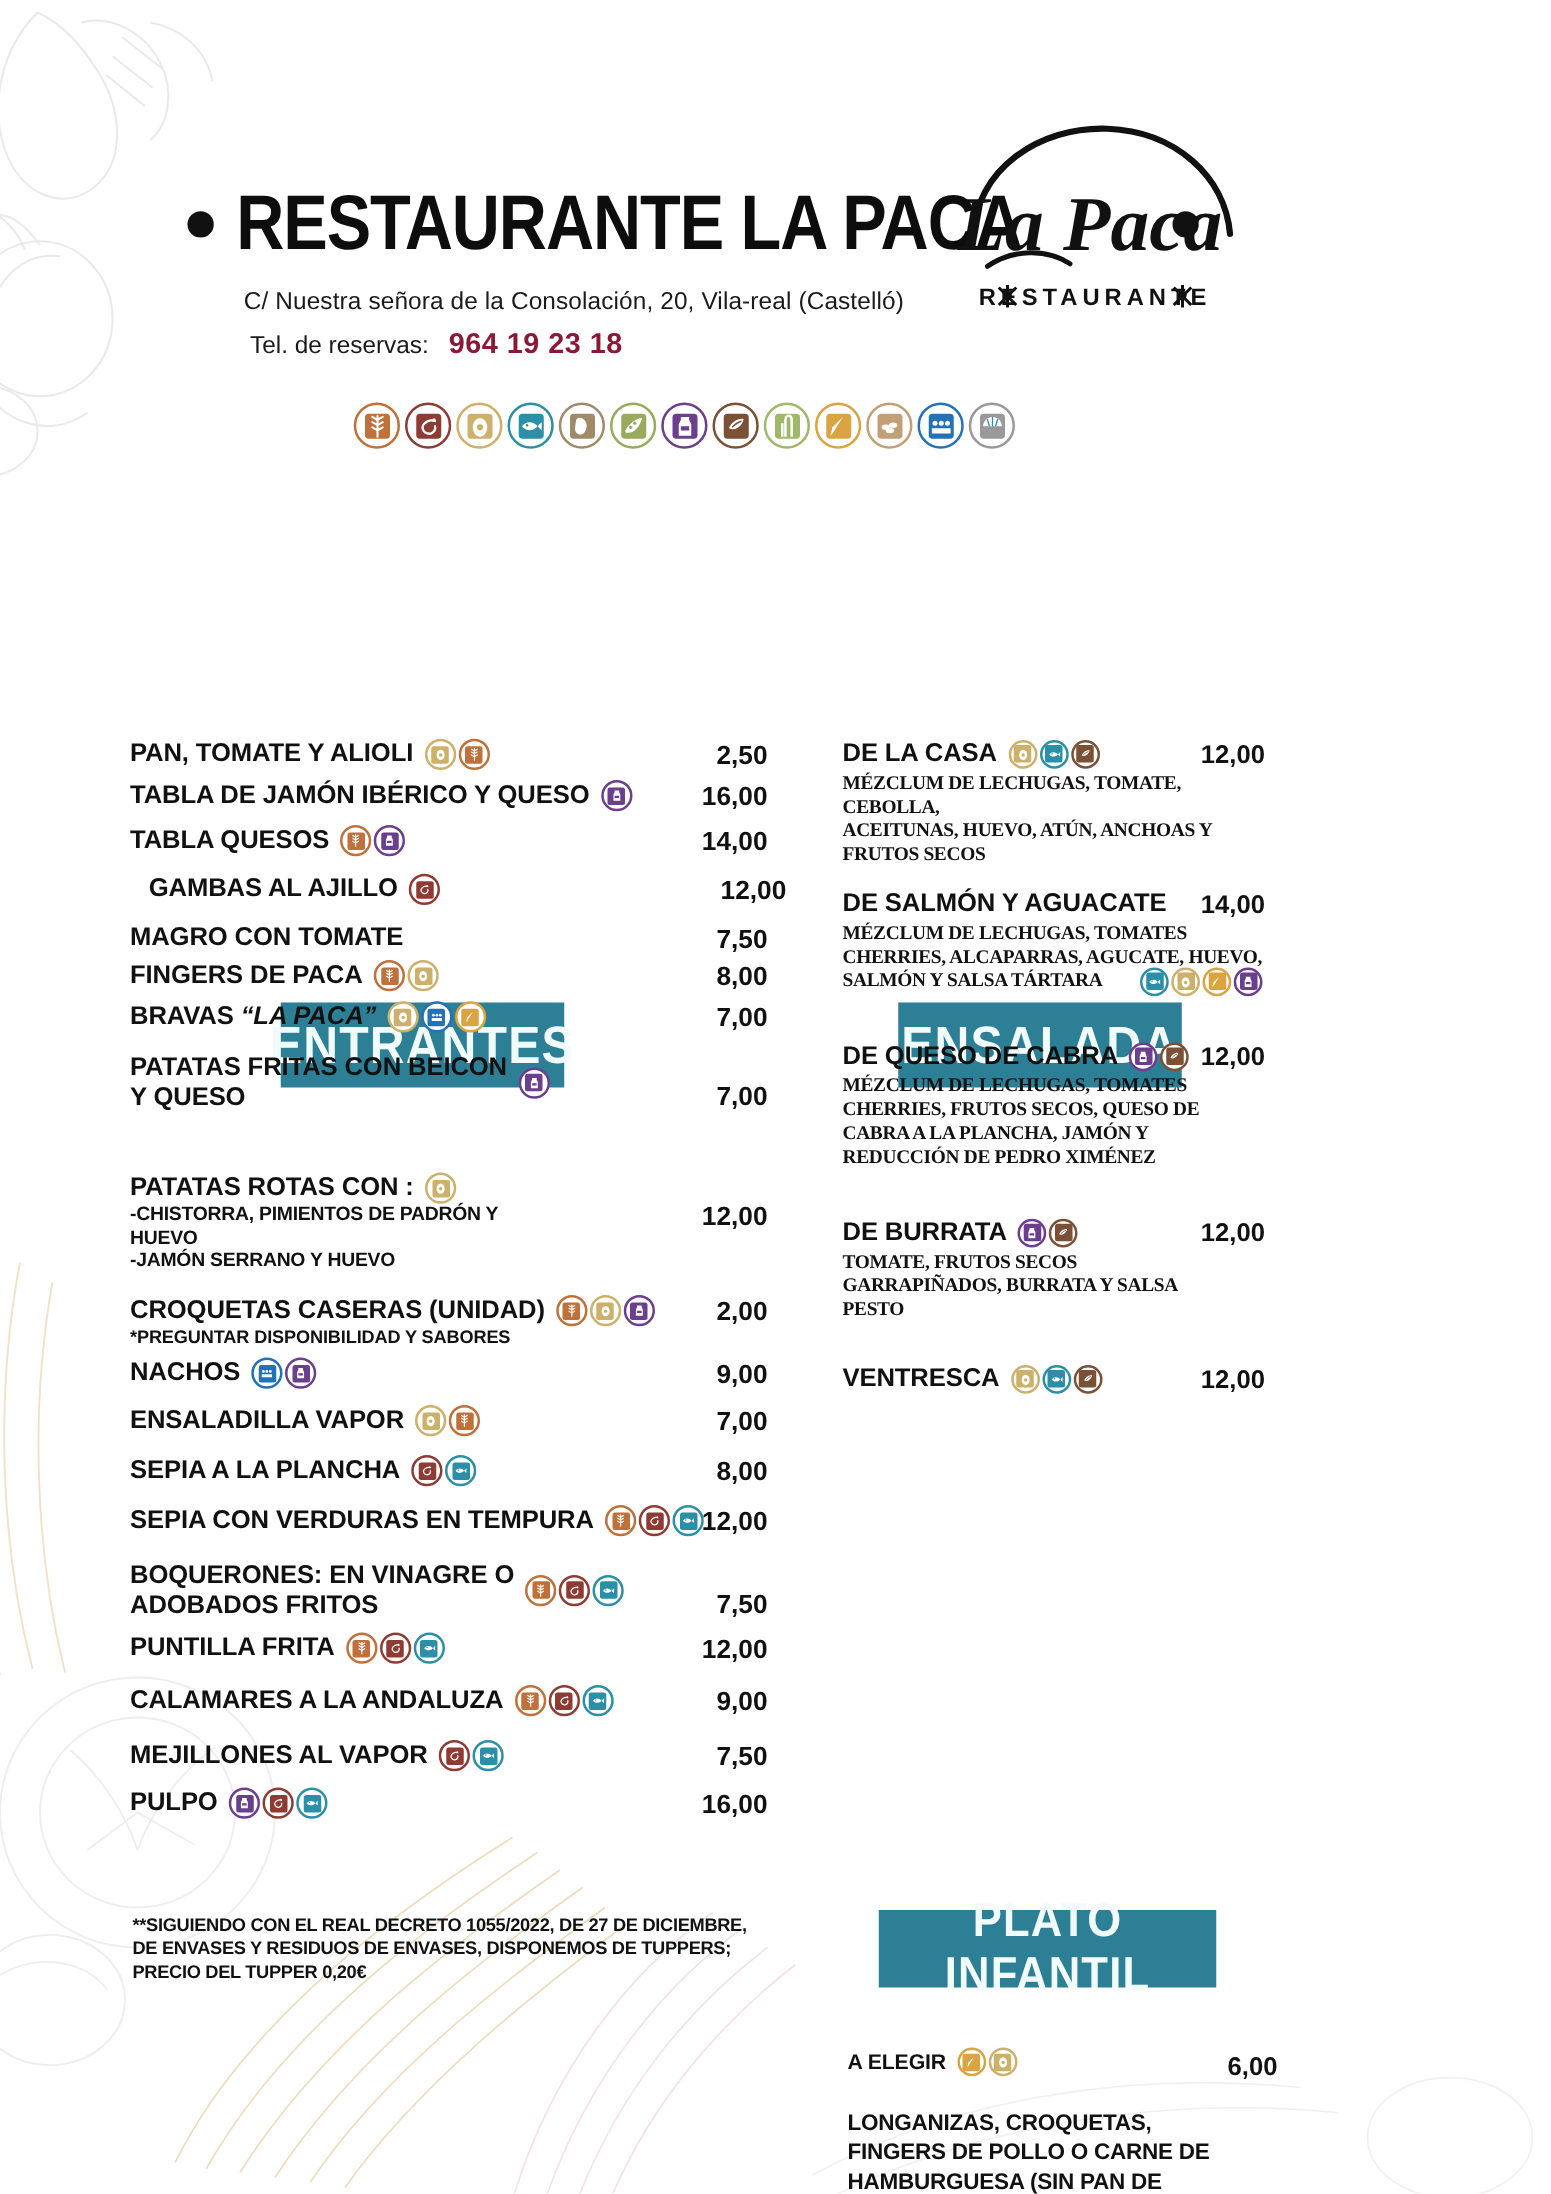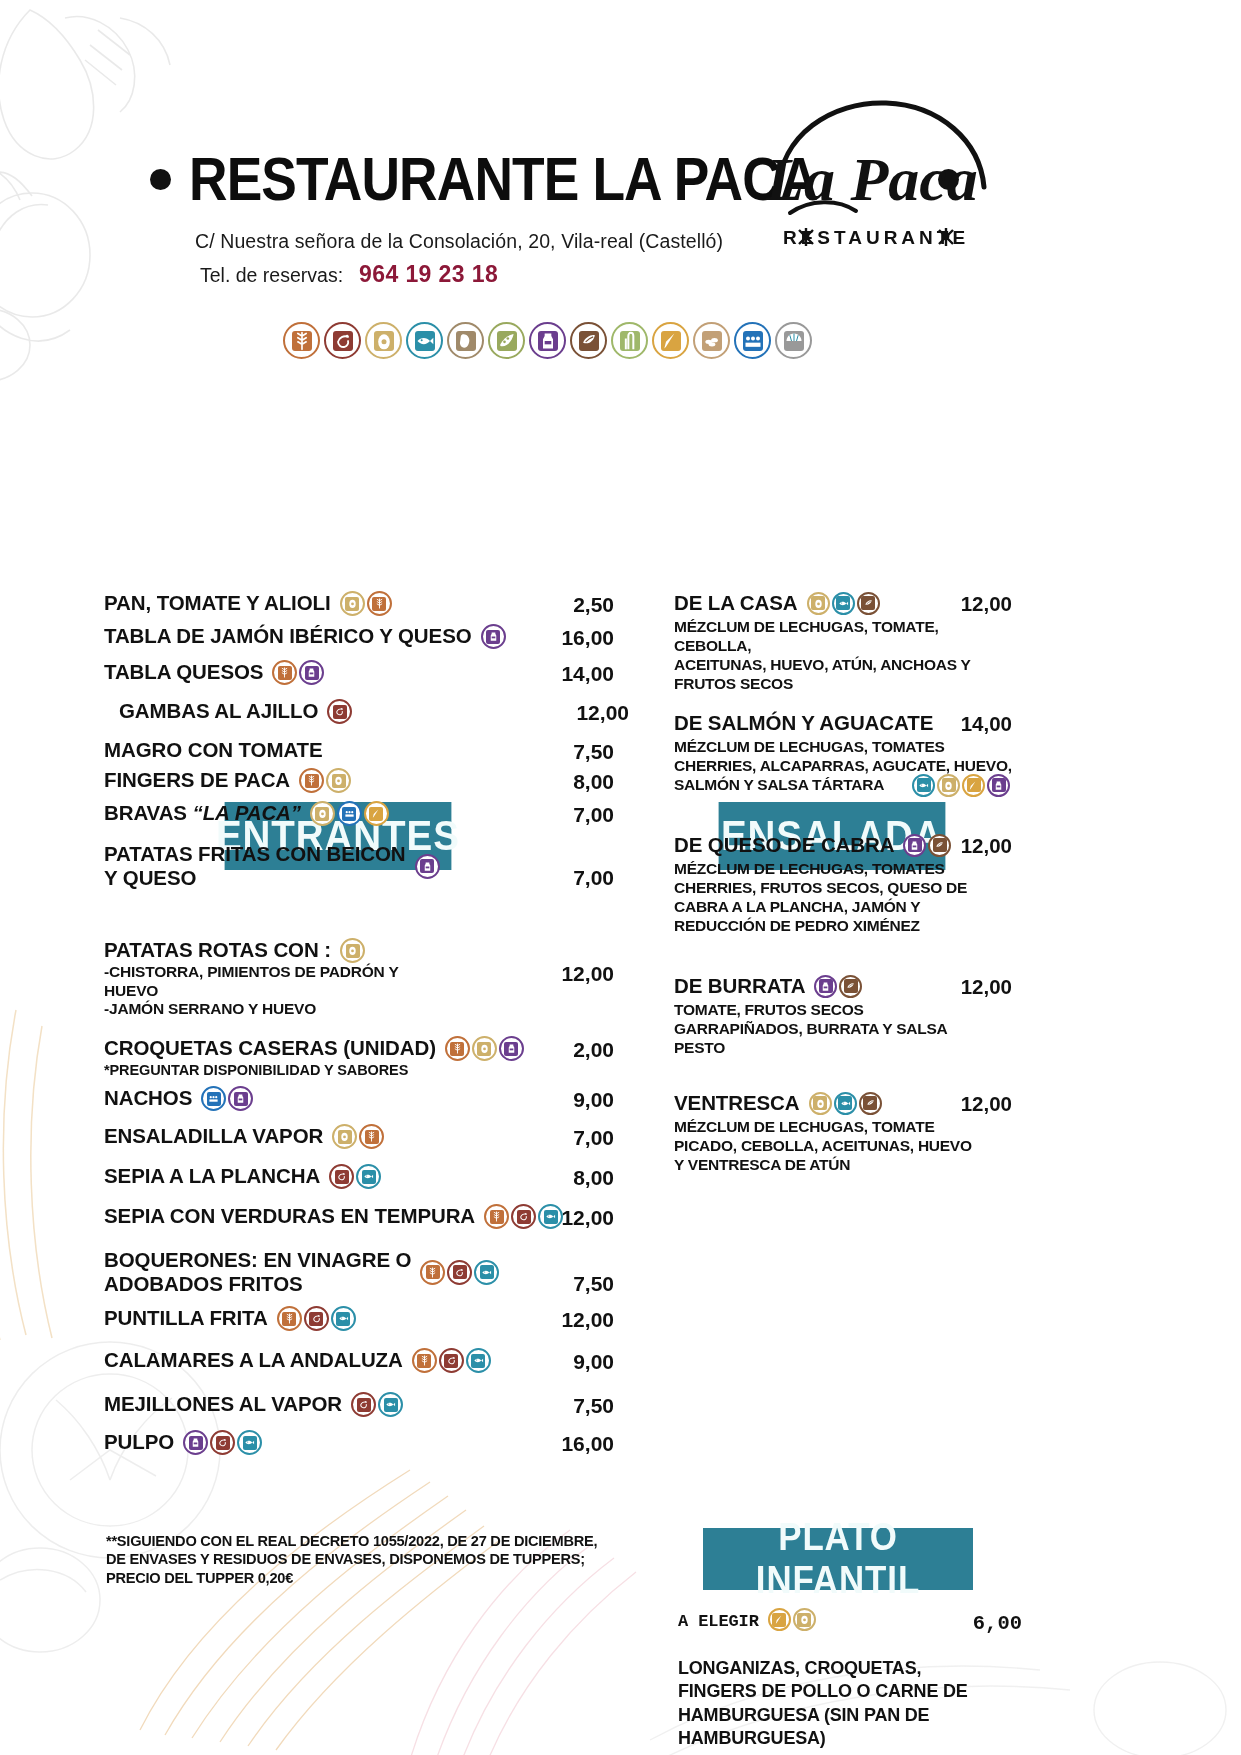--- a/index.html
+++ b/index.html
@@ -80,24 +80,24 @@
     width:25px;height:25px;border-radius:50%;box-sizing:border-box;
     display:inline-flex;align-items:center;justify-content:center;background:#fff;flex-shrink:0;
   }
   .b .sq{width:14px;height:14px;border-radius:2px;display:flex;align-items:center;justify-content:center;}
   .b .sq svg{width:11px;height:11px;display:block;}
 
   
   .salad{position:relative;margin-bottom:12px;}
   .salad-title-row{display:flex;align-items:center;}
   .stitle{font-size:20.5px;font-weight:bold;color:#111;letter-spacing:-.1px;}
-  .sdesc{font-size:15.5px;font-weight:bold;color:#111;line-height:1.22;letter-spacing:-.25px;margin-top:3px;white-space:pre-line;}
+  .sdesc{font-size:15.5px;font-weight:bold;color:#111;line-height:1.22;letter-spacing:-.25px;margin-top:3px;white-space:pre-line;font-family:Liberation Serif, serif;}
   .sprice{position:absolute;right:2px;top:1px;font-size:20.5px;font-weight:bold;}
 
-  .kid-row{position:relative;display:flex;align-items:flex-end;font-family:Liberation Mono, monospace;}
+  .kid-row{position:relative;margin-top:30px;display:flex;align-items:center;}
   .kid-label{font-size:17px;font-weight:bold;letter-spacing:-.1px;}
   .kid-desc{font-size:18px;font-weight:bold;line-height:1.3;margin-top:26px;white-space:pre-line;letter-spacing:-.2px;}
 
   .footnote{
     position:absolute;left:106px;top:1532px;width:530px;
     font-size:14.6px;font-weight:bold;line-height:1.26;color:#111;white-space:pre-line;letter-spacing:-.25px;
   }
 </style>
 </head>
 <body>
@@ -941,23 +941,20 @@
               <span class="b" style="border:2px solid #7a5136;width:23px;height:23px;">
                 <span class="sq" style="background:#7a5136;">
                   <svg viewBox="0 0 24 24">
                     <path d="M5 14c2-6 9-10 14-9-1 6-7 12-14 9z" fill="#fff"></path>
                     <path d="M8 13c3-3 6-5 9-6" stroke="#7a5136" stroke-width="1.4" fill="none"></path>
                   </svg>
                 </span>
               </span>
             </span>
           </div>
-          <div class="sdesc">MÉZCLUM DE LECHUGAS, TOMATE
-PICADO, CEBOLLA, ACEITUNAS, HUEVO
-Y VENTRESCA DE ATÚN</div>
           <span class="sprice">12,00</span>
         </div>
       </div>
 
     <div class="sec-head sec-infantil">
       <span>PLATO INFANTIL</span>
     </div>
     <div id="infantil-block" style="position:absolute;left:8px;top:1208px;width:330px;">
         <div class="kid-row">
           <span class="kid-label">A ELEGIR</span>

